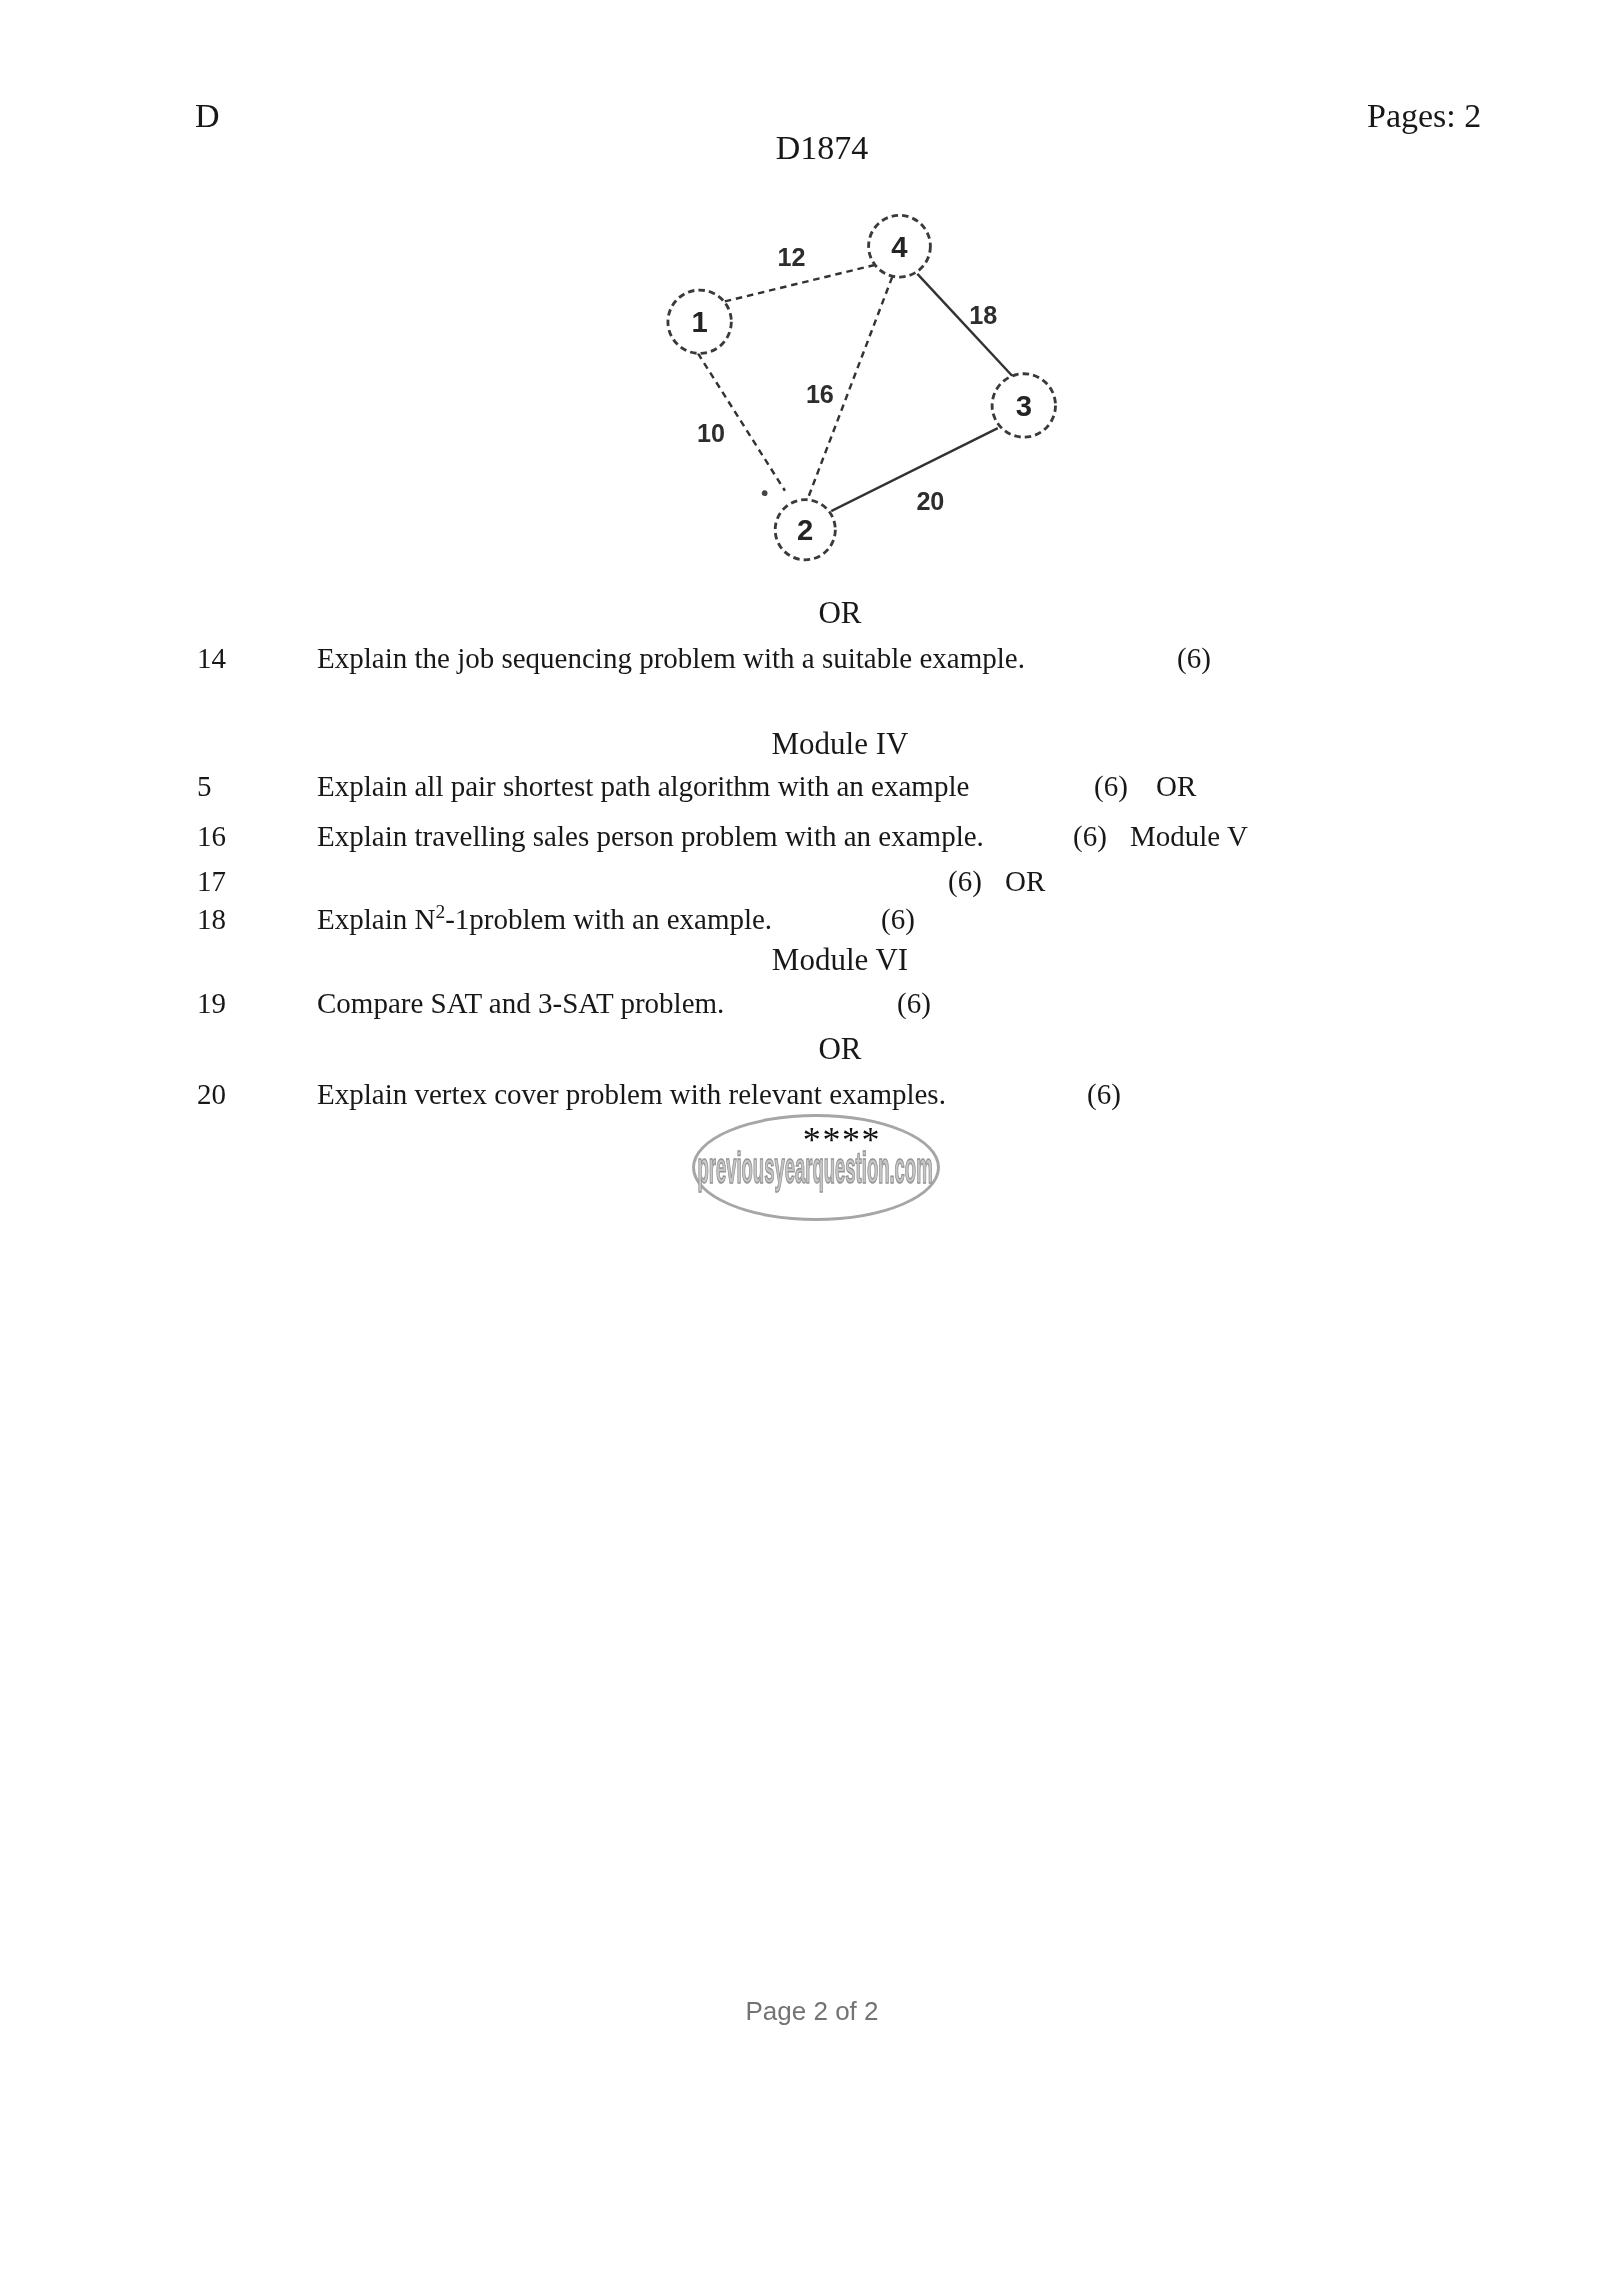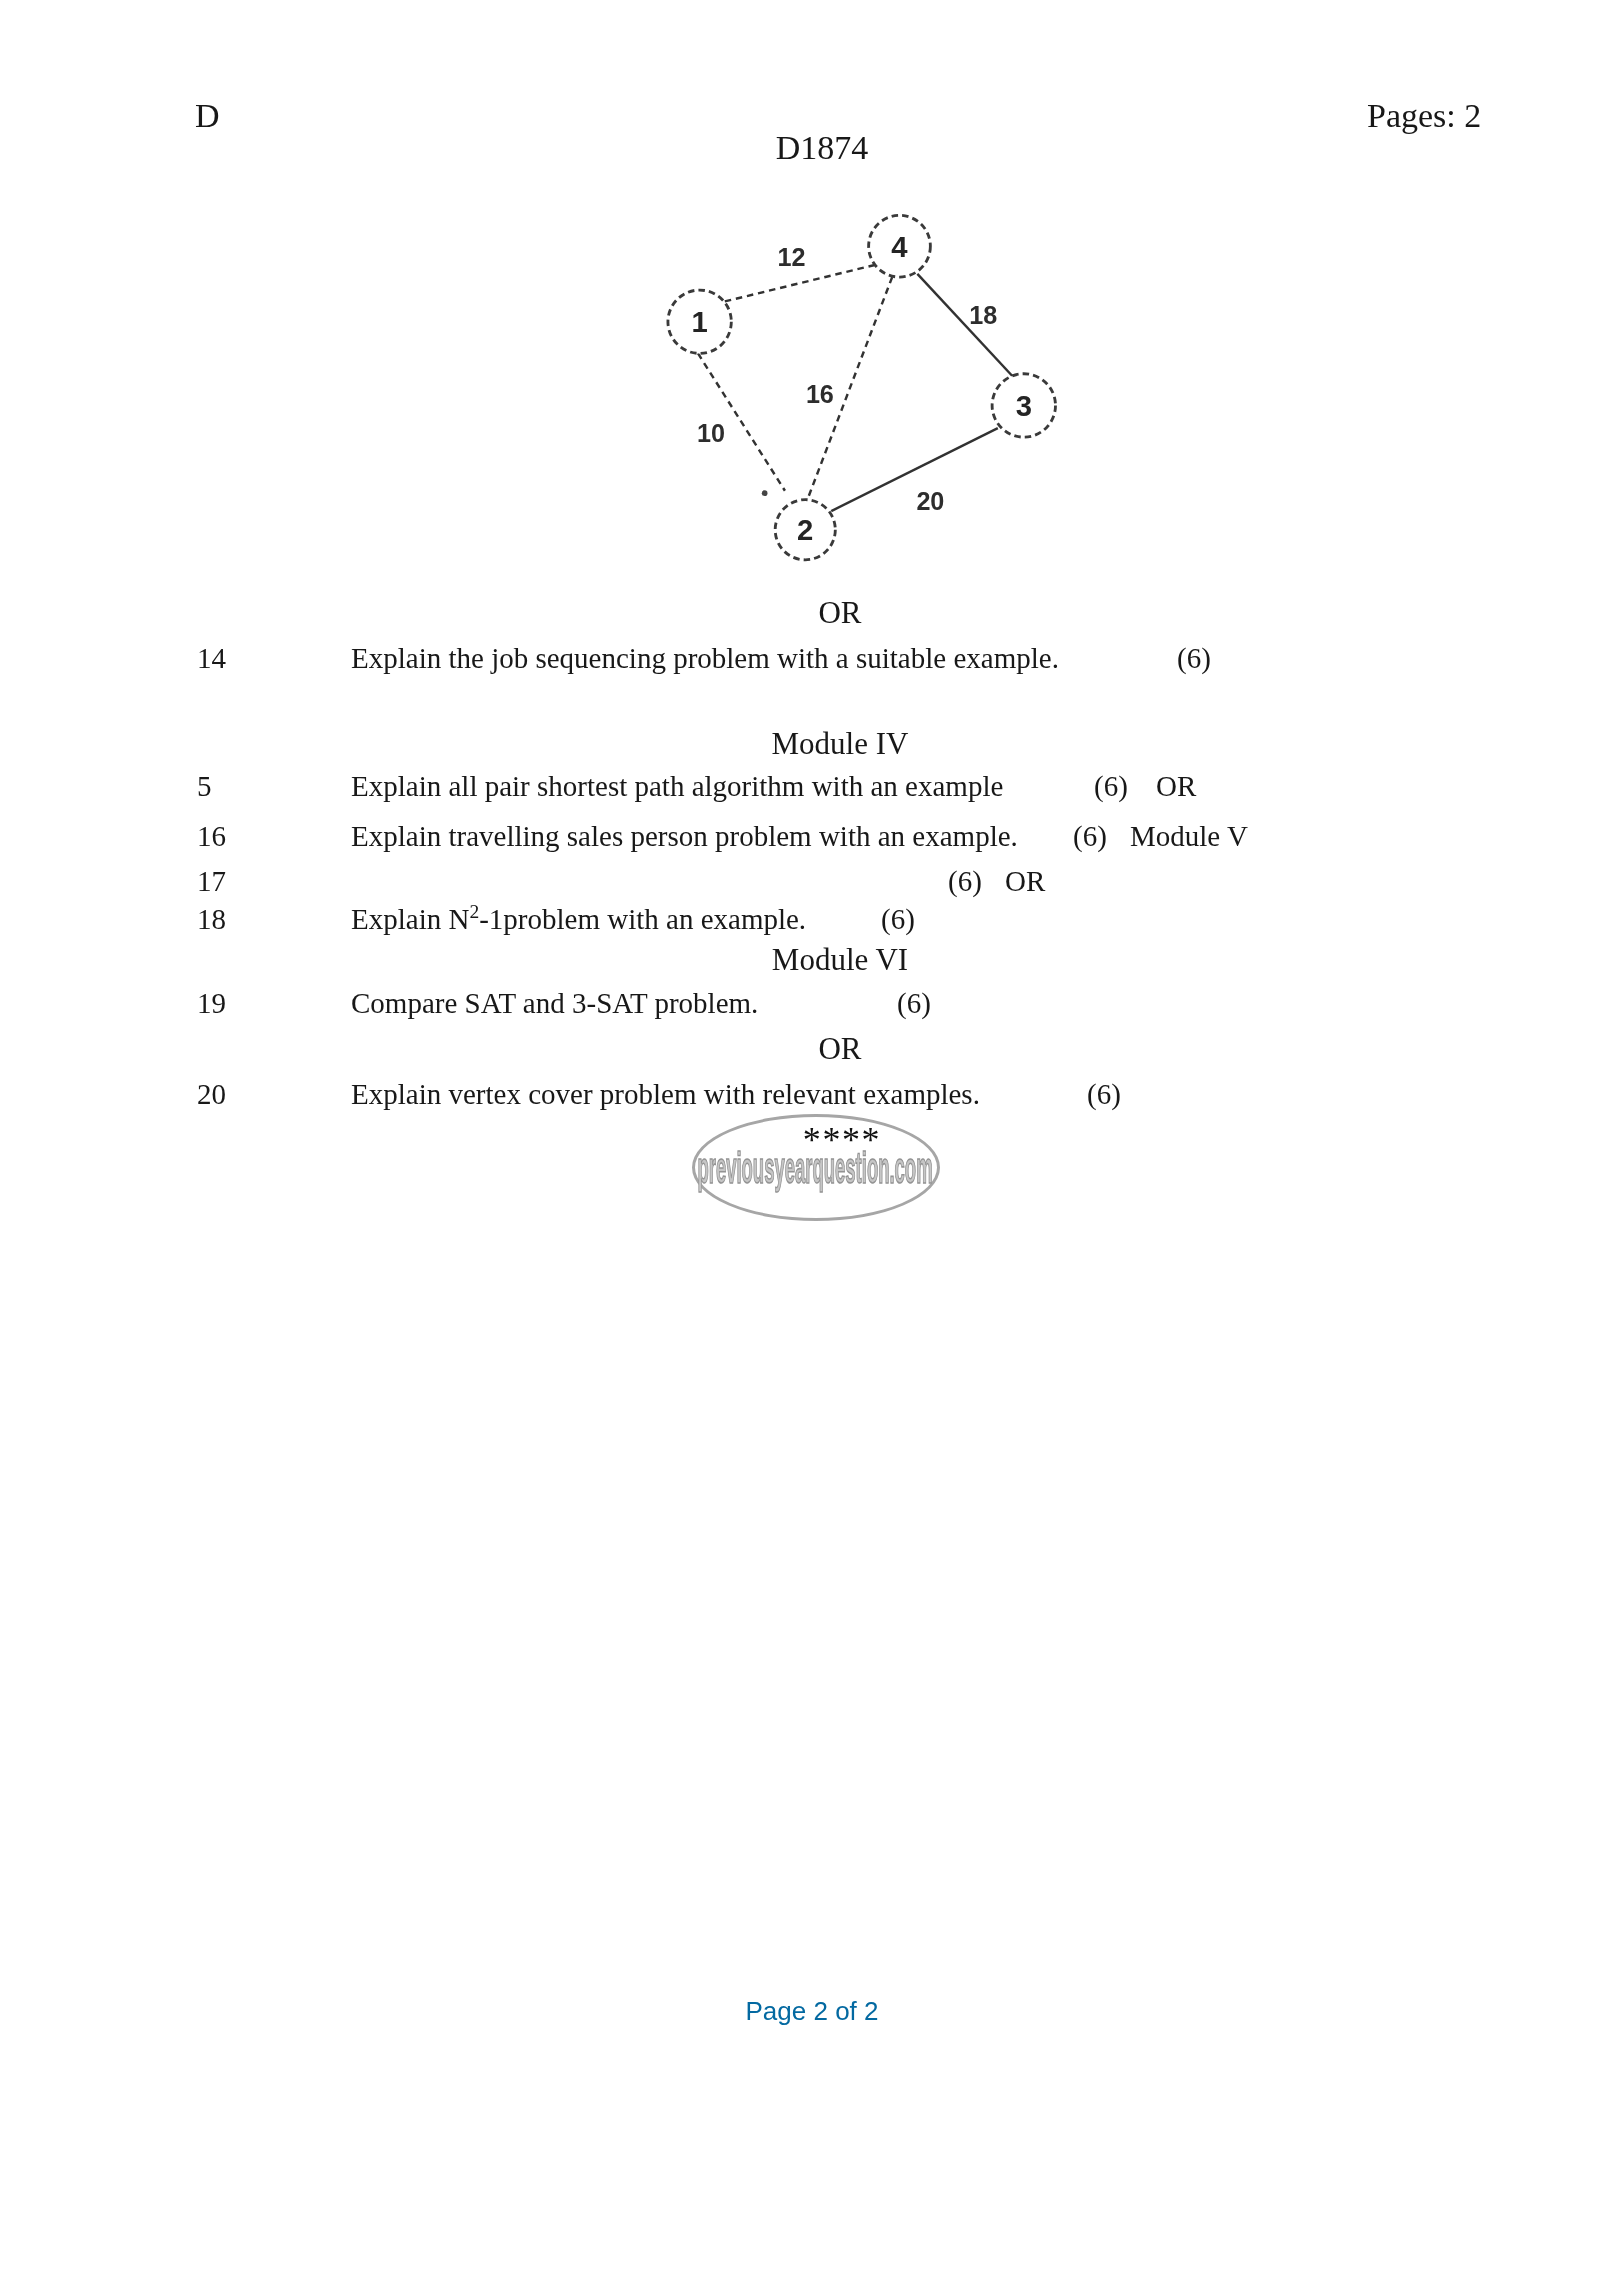--- a/index.html
+++ b/index.html
@@ -26,21 +26,21 @@
   .gedge.dashed { stroke-dasharray: 8 6; }
   .gnode-label { font-family: "Liberation Sans", sans-serif; font-weight: bold; font-size: 36px; fill: #242424; text-anchor: middle; }
   .gweight { font-family: "Liberation Sans", sans-serif; font-weight: bold; font-size: 31px; fill: #2d2d2d; text-anchor: middle; }
 
   
   .cline { position: absolute; left: 840px; transform: translateX(-50%); font-size: 31px; line-height: 1; white-space: nowrap; }
 
   
   .qline { position: absolute; left: 0; width: 1310px; height: 37px; font-size: 29px; line-height: 1; }
   .qnum   { position: absolute; left: 197px; white-space: nowrap; }
-  .qtext  { position: absolute; left: 317px; white-space: nowrap; margin-left: 34px; }
+  .qtext  { position: absolute; left: 317px; white-space: nowrap; }
   .qmarks { position: absolute; white-space: nowrap; }
   .qtrail { position: absolute; white-space: nowrap; }
   .qsup   { font-size: 19.5px; position: relative; top: -11.4px; }
 
   
   .stars { position: absolute; left: 842px; transform: translateX(-50%); top: 1122px; font-size: 36px; line-height: 1; letter-spacing: 1.6px; color: #111; z-index: 3; }
 
   
   .wm-ellipse {
     position: absolute; left: 692px; top: 1114px;
@@ -55,21 +55,21 @@
     font-family: "Liberation Sans", sans-serif;
     font-weight: bold; font-size: 44px; line-height: 1;
     color: #c6c6c6; -webkit-text-stroke: 1.6px #939393;
     white-space: nowrap; z-index: 2;
   }
 
   
   .footer {
     position: absolute; left: 812px; top: 1998px; transform: translateX(-50%);
     font-family: "Liberation Sans", sans-serif;
-    font-size: 26px; line-height: 1; color: #0369a1; white-space: nowrap;
+    font-size: 26px; line-height: 1; color: #737373; white-space: nowrap;
   }
 </style>
 </head>
 <body>
 
 <div class="page">
 
   <div class="hdr hdr-left">D</div>
   <div class="hdr hdr-center">D1874</div>
   <div class="hdr hdr-right">Pages: 2</div>

